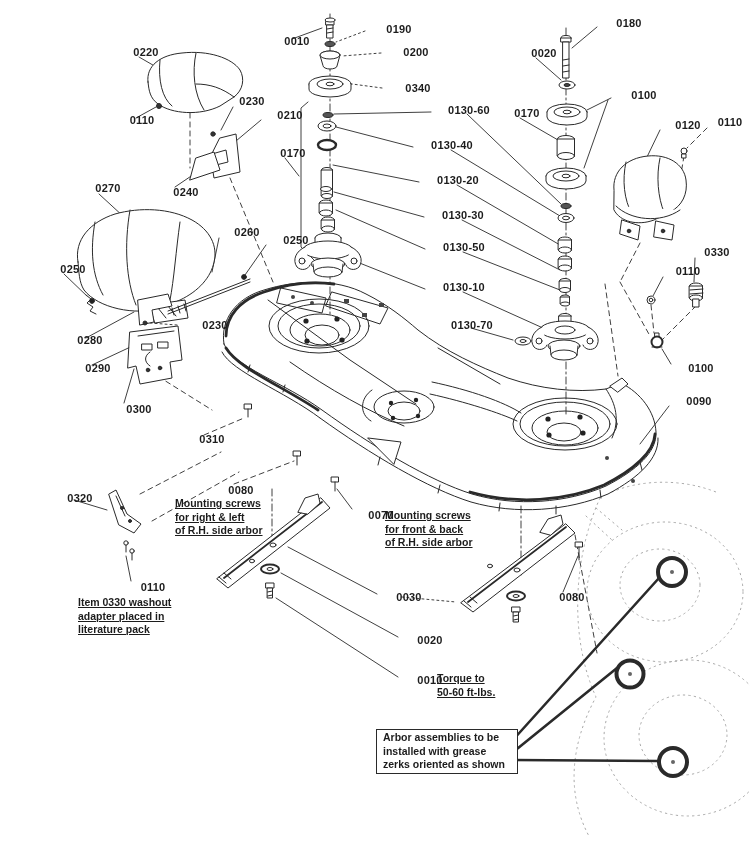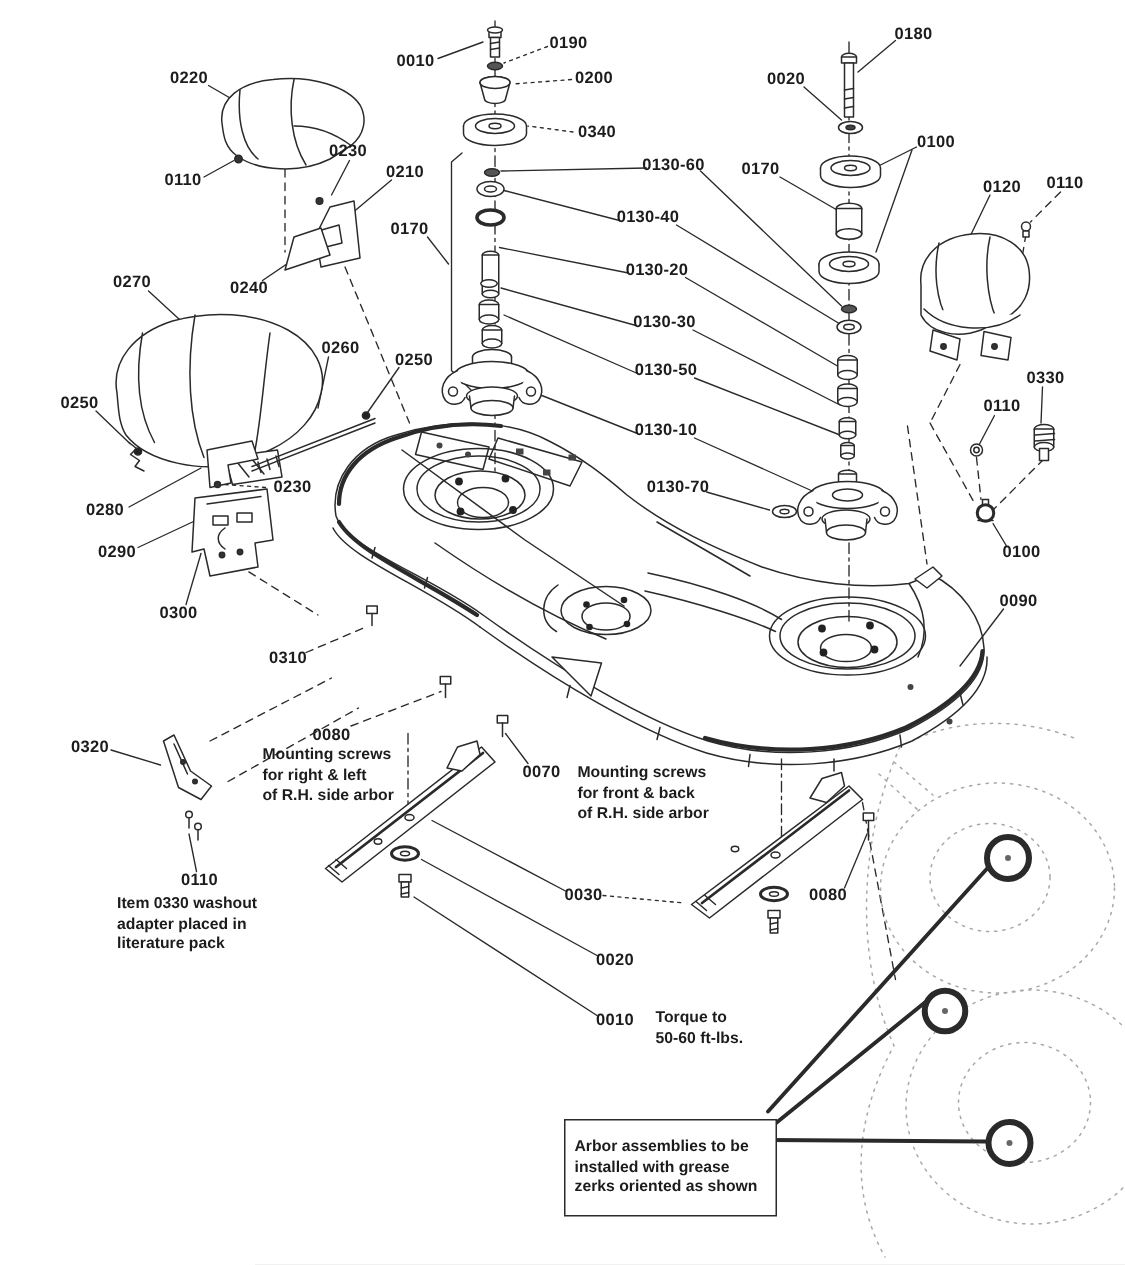--- a/index.html
+++ b/index.html
@@ -1,25 +1,25 @@
 <!DOCTYPE html>
 <html><head>
 <meta charset="utf-8">
 <style>
   html,body{margin:0;padding:0;background:#e8e8e8;}
   .stage{position:relative;width:750px;height:843px;background:#ffffff;overflow:hidden;
          font-family:"Liberation Sans",sans-serif;}
   svg{position:absolute;left:0;top:0;}
   .plabel{position:absolute;transform:translate(-50%,-50%);
           font:bold 11px "Liberation Sans",sans-serif;color:#1c1c1c;
-          letter-spacing:.2px;white-space:nowrap;}
+          letter-spacing:.2px;white-space:nowrap;margin-left:20px;}
   .pnote{position:absolute;font:bold 10.5px "Liberation Sans",sans-serif;
-         color:#1c1c1c;line-height:1.3;white-space:pre-line;}
-  .notebox{position:absolute;left:376px;top:746px;width:128px;
-           border:1.6px solid #2a2a2a;background:#fff;padding:11px 6px;
+         color:#1c1c1c;line-height:1.3;white-space:pre-line;text-decoration:underline;}
+  .notebox{position:absolute;left:376px;top:729px;width:128px;
+           border:1.6px solid #2a2a2a;background:#fff;padding:1px 6px;
            font:bold 10.5px "Liberation Sans",sans-serif;color:#1c1c1c;
            line-height:1.3;white-space:pre-line;}
   .watermark{position:absolute;left:196px;top:398px;
              font:bold 35px "Liberation Sans",sans-serif;color:#a8a8a8;
              opacity:.5;letter-spacing:.5px;}
 </style>
 </head>
 <body>
 
 <div class="stage">

